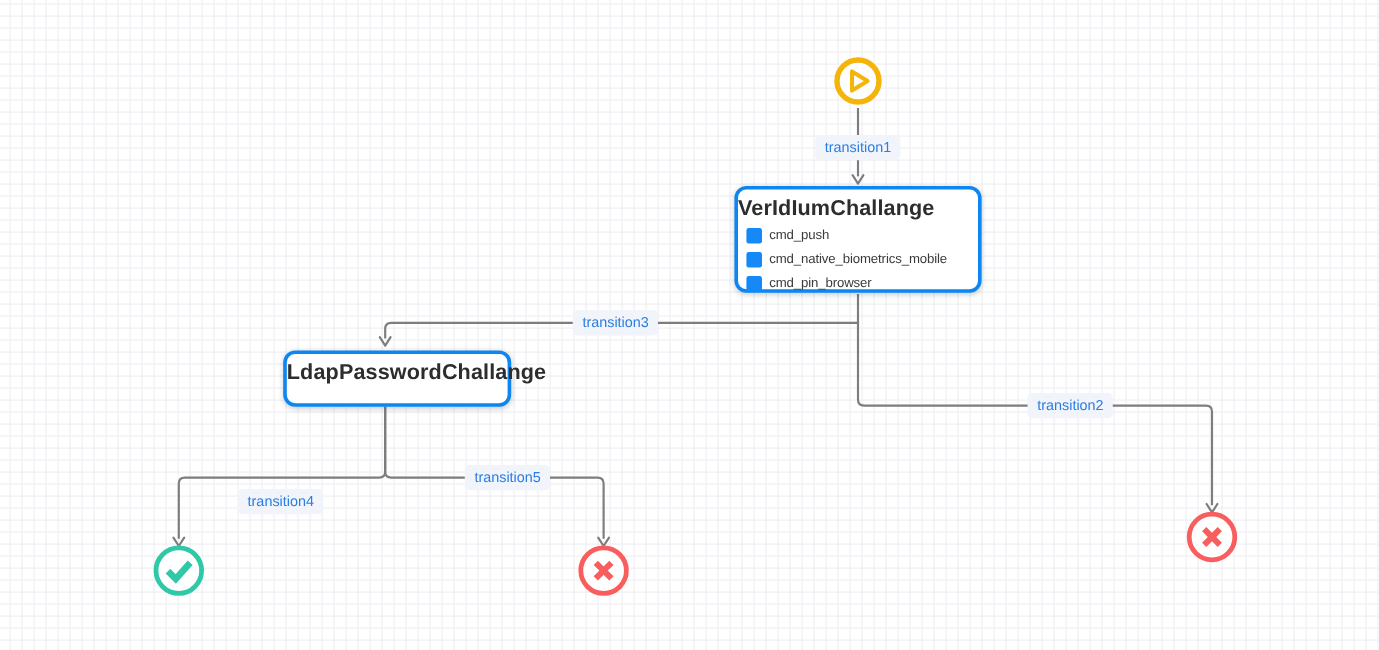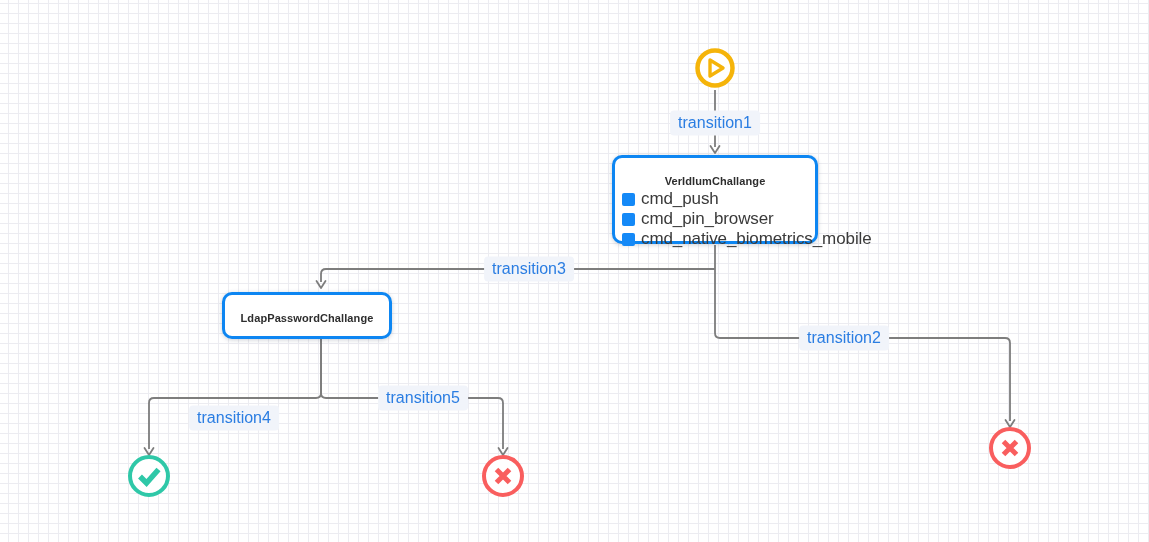--- a/index.html
+++ b/index.html
@@ -30,56 +30,55 @@
     stroke: var(--line_gray);
     stroke-width: 1.8;
     stroke-linecap: round;
     stroke-linejoin: round;
   }
   .edge-label {
     position:absolute;
     transform: translate(-50%,-50%);
     background: var(--label_bg);
     color: var(--label_blue);
-    font-size: 16px;
+    font-size: 12px;
     line-height: 1;
     padding: 4px 8px 5px;
     border-radius: 4px;
     white-space: nowrap;
     cursor: pointer;
   }
   .node-icon { position:absolute; transform: translate(-50%,-50%); cursor: pointer; }
   .state-box {
     position:absolute;
     box-sizing: border-box;
     background:#ffffff;
     border: 3px solid var(--accent_blue);
     border-radius: 10px;
     box-shadow: 0 1px 4px rgba(60,70,90,0.25);
     cursor: pointer;
   }
   .state-title {
-    font-size: 11px;
+    font-size: 18px;
     font-weight: bold;
     color: var(--title_text);
-    text-align: center;
-    padding-top: 17px;
+    padding-top: 5px;
     letter-spacing: 0.1px;
   }
   .state-items { padding: 2px 4px 4px 7px; }
   .state-item { display:flex; align-items:center; height:20px; }
   .cmd-square {
     flex: 0 0 auto;
     width: 13px; height: 13px;
     background: var(--square_blue);
     border-radius: 2px;
     margin-right: 6px;
   }
   .cmd-label {
-    font-size: 17px;
+    font-size: 11px;
     color: var(--item_text);
     white-space: nowrap;
     letter-spacing: -0.1px;
   }
 </style>
 </head>
 <body>
 
 <div class="canvas">
 
@@ -100,51 +99,51 @@
       <path class="edge-line" d="M321,339 L321,393 Q321,398 316,398 L154,398 Q149,398 149,403 L149,449"></path>
       <path class="edge-arrow" d="M144.5,448 L149,455 L153.5,448"></path>
     </g>
     <g>
       <path class="edge-line" d="M321,339 L321,393 Q321,398 326,398 L498,398 Q503,398 503,403 L503,449"></path>
       <path class="edge-arrow" d="M498.5,448 L503,455 L507.5,448"></path>
     </g>
   </svg>
 
   <div class="edge-label" style="left:715px; top:123px">transition1</div>
-  <div class="edge-label" style="left:529px; top:269px">transition3</div>
-  <div class="edge-label" style="left:844px; top:338px">transition2</div>
+  <div class="edge-label" style="left:513px; top:269px">transition3</div>
+  <div class="edge-label" style="left:892px; top:338px">transition2</div>
   <div class="edge-label" style="left:234px; top:418px">transition4</div>
   <div class="edge-label" style="left:423px; top:398px">transition5</div>
 
   <div class="node-icon" style="left:715px; top:70px">
     <svg width="45" height="45" viewBox="0 0 45 45">
       <circle cx="22.5" cy="22.5" r="17.5" fill="#ffffff" stroke="var(--start_yellow)" stroke-width="4.5"></circle>
       <path d="M17.5,14.5 L30.5,22.5 L17.5,30.5 Z" fill="none" stroke="var(--start_yellow)" stroke-width="3.4" stroke-linejoin="round"></path>
     </svg>
   </div>
 
   <div class="state-box" style="left:612px; top:155px; width:206px; height:89px">
     <div class="state-title">VerIdIumChallange</div>
     <div class="state-items">
       <div class="state-item">
         <span class="cmd-square"></span>
         <span class="cmd-label">cmd_push</span>
       </div>
       <div class="state-item">
         <span class="cmd-square"></span>
-        <span class="cmd-label">cmd_pin_browser</span>
+        <span class="cmd-label">cmd_native_biometrics_mobile</span>
       </div>
       <div class="state-item">
         <span class="cmd-square"></span>
-        <span class="cmd-label">cmd_native_biometrics_mobile</span>
+        <span class="cmd-label">cmd_pin_browser</span>
       </div>
     </div>
   </div>
 
-  <div class="state-box" style="left:222px; top:292px; width:170px; height:47px">
+  <div class="state-box" style="left:236px; top:292px; width:190px; height:47px">
     <div class="state-title">LdapPasswordChallange</div>
   </div>
 
   <div class="node-icon" style="left:149px; top:478px">
     <svg width="46" height="46" viewBox="0 0 46 46">
       <circle cx="23" cy="23" r="19" fill="#ffffff" stroke="var(--success_green)" stroke-width="4"></circle>
       <path d="M14,23.5 L20.5,30 L32.5,16.5" fill="none" stroke="var(--success_green)" stroke-width="5.5"></path>
     </svg>
   </div>
 

